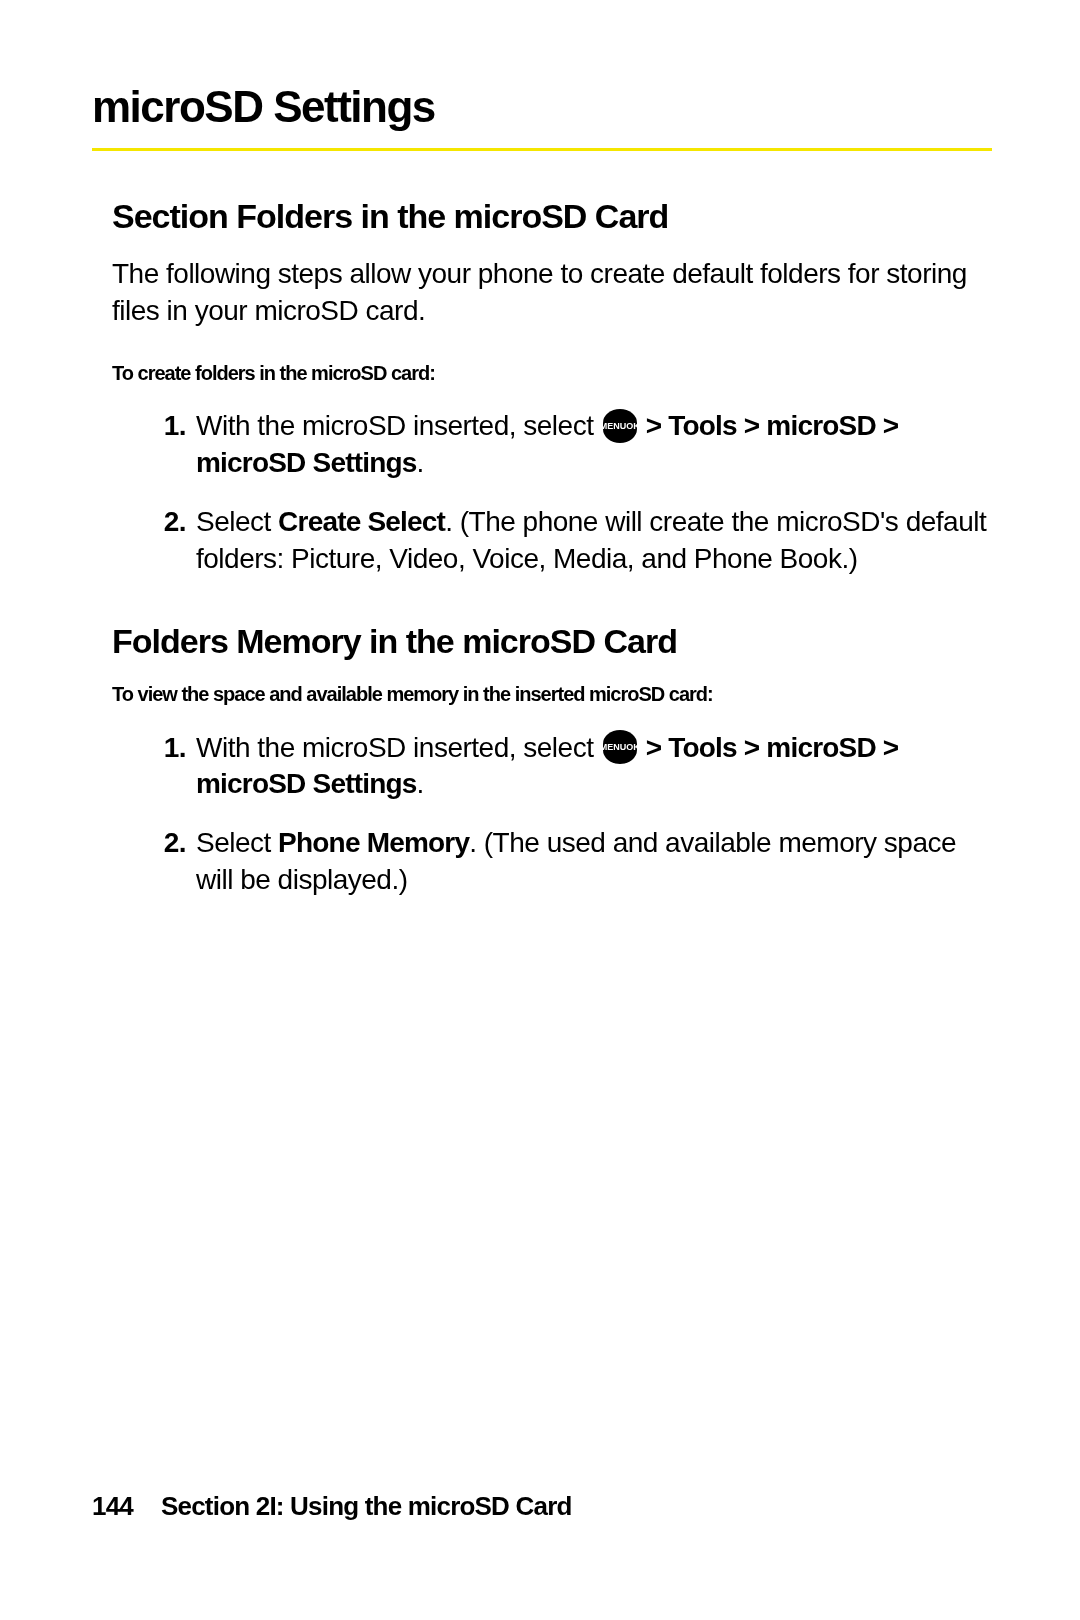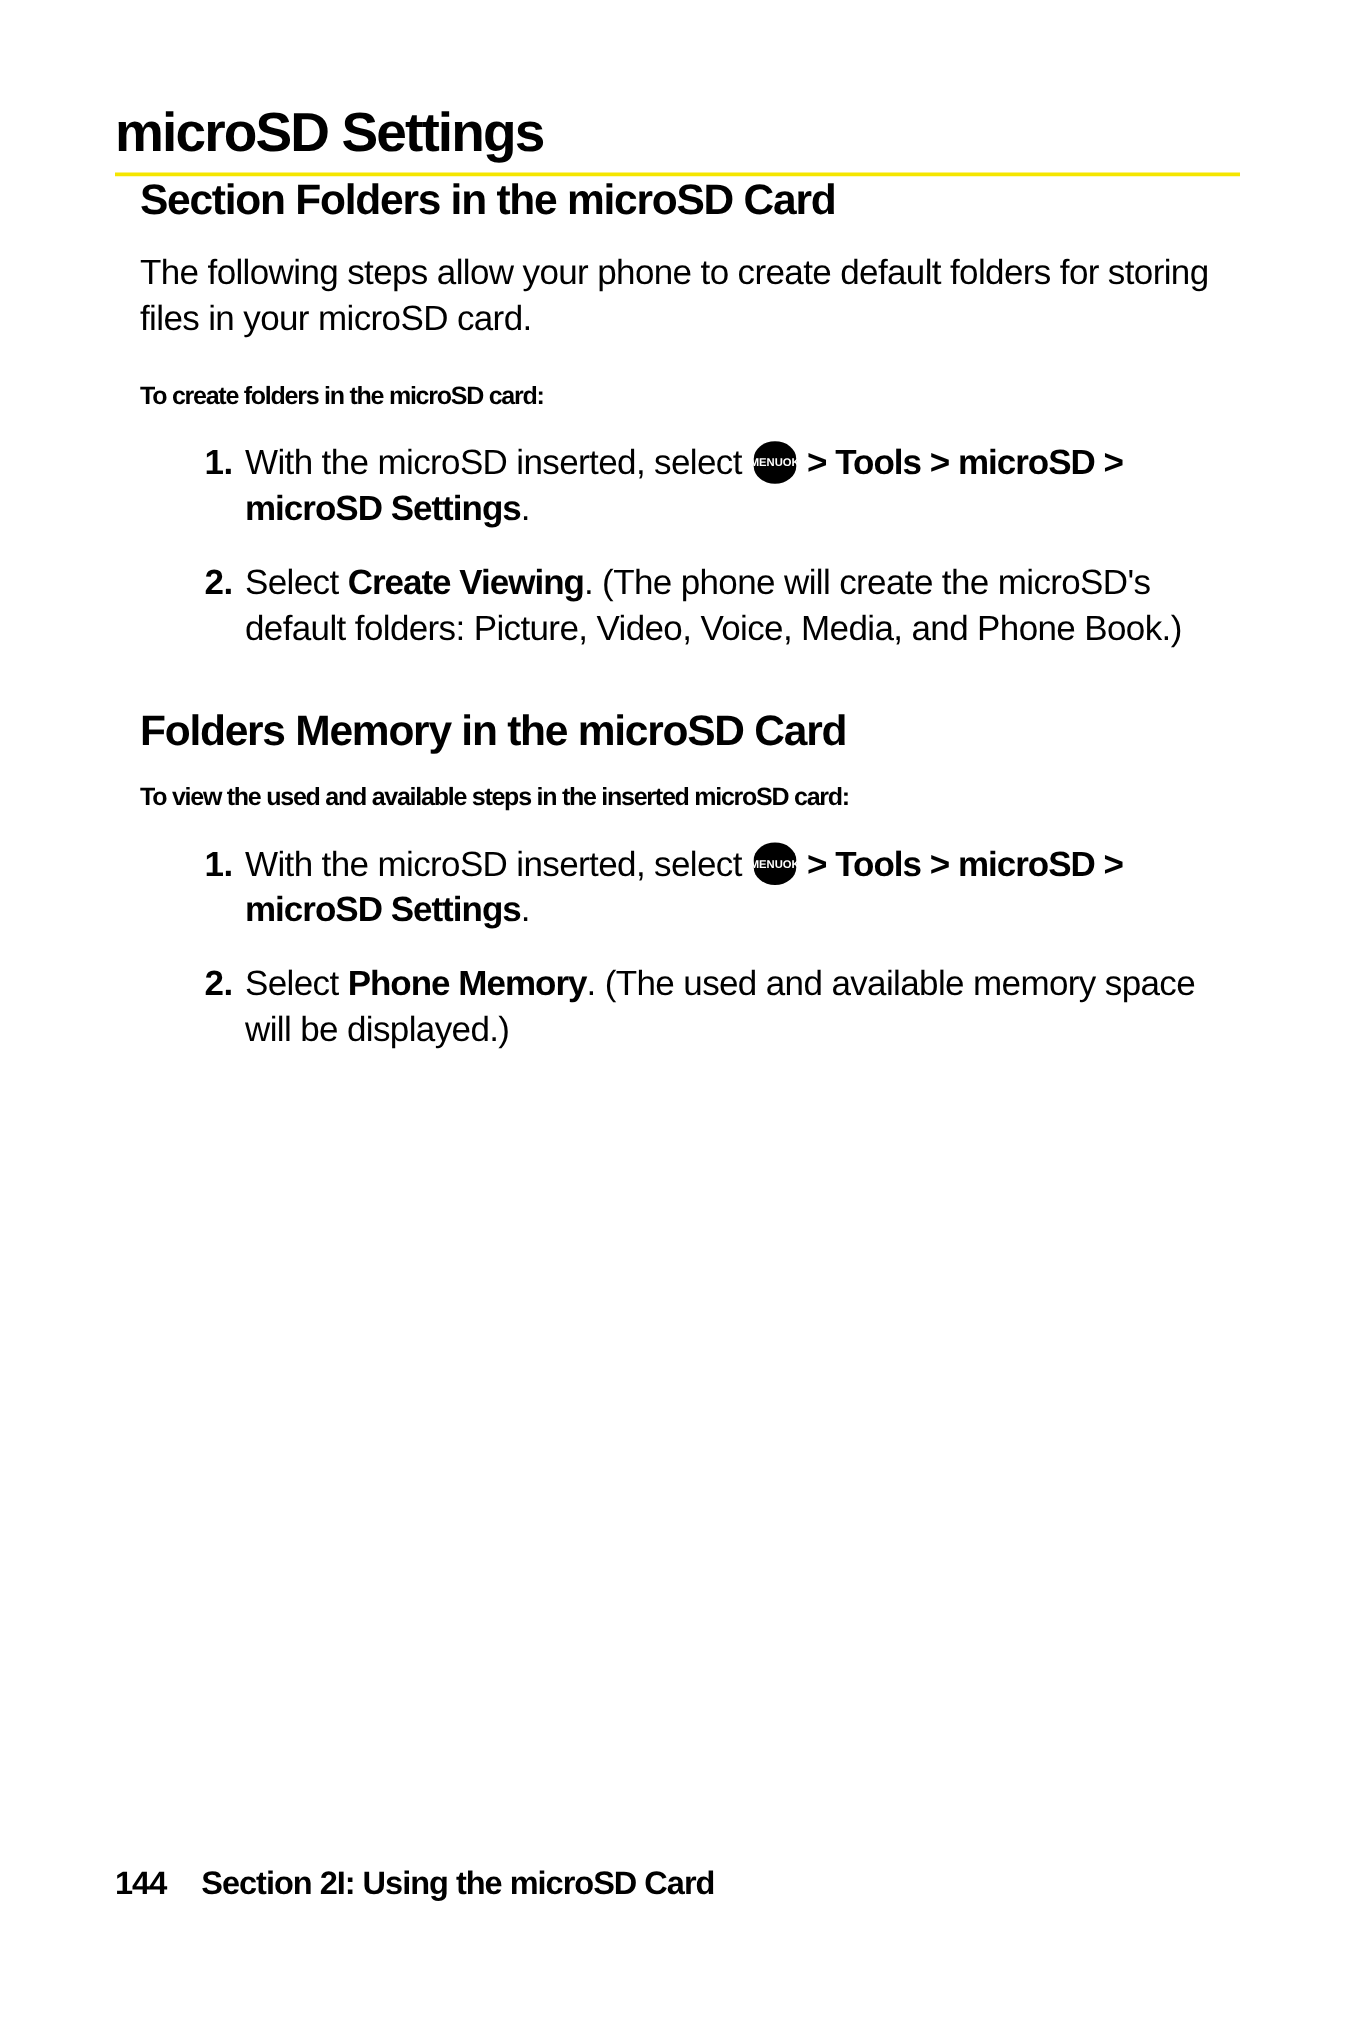--- a/index.html
+++ b/index.html
@@ -14,21 +14,22 @@
       font-family: "Segoe UI", "Helvetica Neue", Arial, sans-serif;
       color: #000000;
       padding: 82px 88px 60px 92px;
       position: relative;
       letter-spacing: -0.5px;
     }
     .page-title {
       font-size: 44px;
       font-weight: 700;
       border-bottom: 3px solid #f5e600;
-      padding-bottom: 6px;
+      padding-bottom: 16px;
+      margin-bottom: 46px;
       letter-spacing: -1.5px;
     }
     .section-heading {
       font-size: 34px;
       font-weight: 700;
       margin-left: 20px;
       margin-bottom: 20px;
       letter-spacing: -1px;
     }
     .body-text {
@@ -127,29 +128,29 @@
     <span>With the microSD inserted, select </span><span class="menu-ok-icon">
         <span>MENU</span>
         <span>OK</span>
       </span><span class="bold"> &gt; </span><span class="bold">Tools &gt; microSD &gt; microSD Settings</span><span>.</span>
   </div>
 </div>
 
 <div class="step-row">
   <div class="step-number">2.</div>
   <div class="step-content">
-    <span>Select </span><span class="bold">Create Viewing</span><span>. (The phone will create the microSD's default folders: Picture, Video, Voice, Media, and Phone Book.)</span>
+    <span>Select </span><span class="bold">Create Select</span><span>. (The phone will create the microSD's default folders: Picture, Video, Voice, Media, and Phone Book.)</span>
   </div>
 </div>
 
 <div class="section2-block">
 <h2 class="section-heading">Folders Memory in the microSD Card</h2>
 
 
-<p class="sub-instruction">To view the used and available steps in the inserted microSD card:</p>
+<p class="sub-instruction">To view the space and available memory in the inserted microSD card:</p>
 
 <div class="step-row">
   <div class="step-number">1.</div>
   <div class="step-content">
     <span>With the microSD inserted, select </span><span class="menu-ok-icon">
           <span>MENU</span>
           <span>OK</span>
         </span><span class="bold"> &gt; </span><span class="bold">Tools &gt; microSD &gt; microSD Settings</span><span>.</span>
   </div>
 </div>

